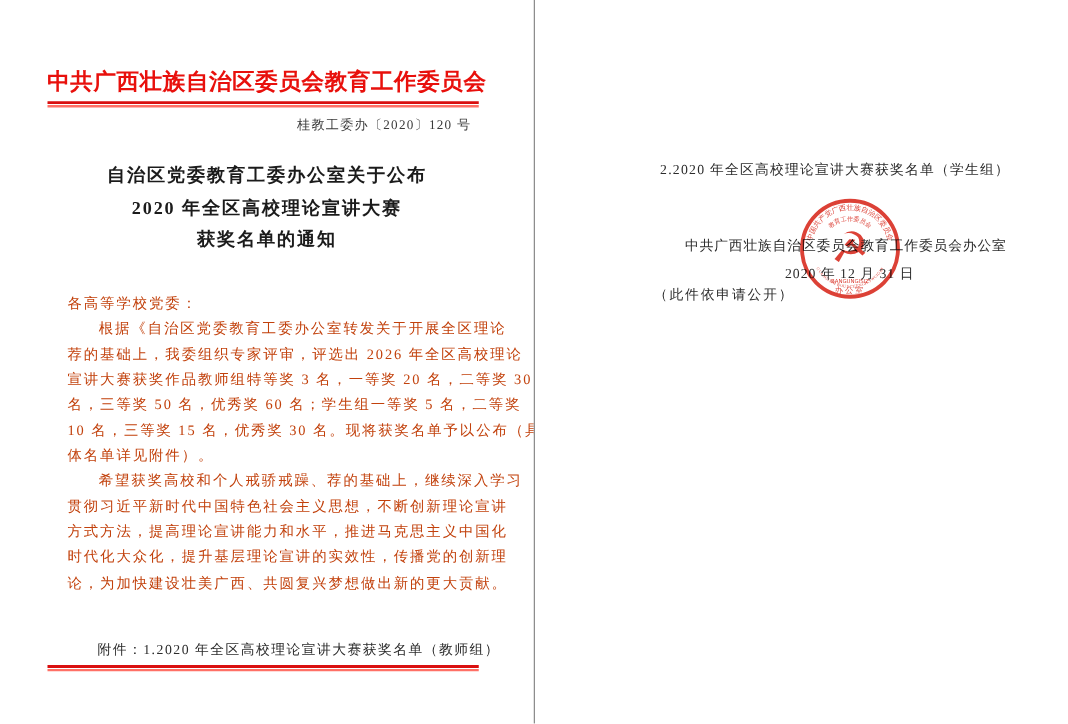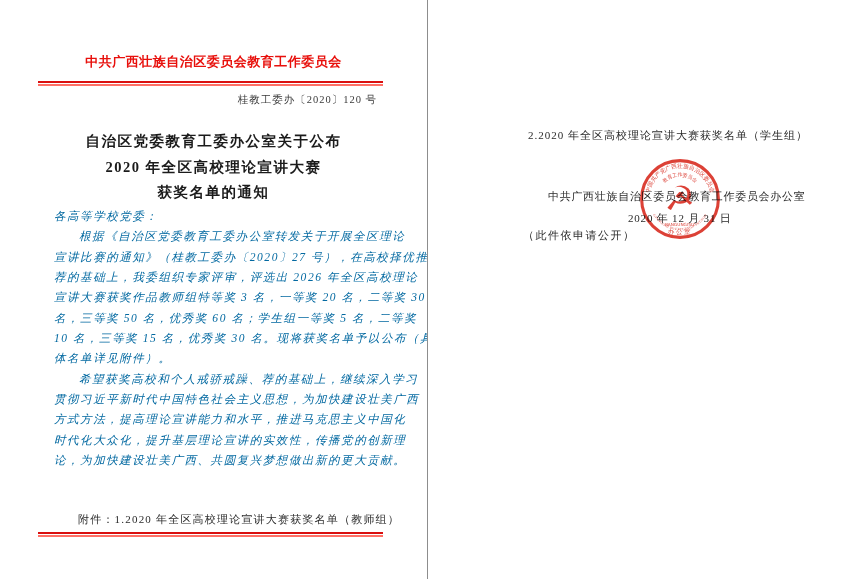--- a/index.html
+++ b/index.html
@@ -8,35 +8,35 @@
     font-family:"Liberation Serif","DejaVu Serif",serif;
   }
   .page{position:absolute;top:0;height:579px;background:#ffffff;}
   .page-left{left:0;width:427px;}
   .page-right{left:427px;width:427px;margin-top:42px;}
   .page-divider{position:absolute;left:427px;top:0;width:1px;height:579px;background:#8d8d8d;z-index:5;}
 
   
   .red-header{
     position:absolute;top:53px;left:0;width:100%;text-align:center;
-    font-size:13px;font-weight:bold;color:#e8100c;letter-spacing:.5px;white-space:nowrap;
+    font-size:18px;font-weight:bold;color:#e8100c;letter-spacing:.5px;white-space:nowrap;
   }
   .red-rule{
     position:absolute;left:38px;width:345px;height:5px;
     background:linear-gradient(to bottom,#d90f0f 0 42%,#ffffff 42% 60%,#ff7066 60% 100%);
   }
   .rule-top{top:81px;}
   .rule-bottom{top:532px;}
   .doc-number{
     position:absolute;top:93px;right:50px;
     font-size:10.5px;color:#3a3a3a;letter-spacing:1px;white-space:nowrap;
   }
   .doc-title{position:absolute;top:129px;left:0;width:100%;text-align:center;color:#1b1b1b;font-weight:bold;}
   .title-line{line-height:25.5px;font-size:14.5px;letter-spacing:1.5px;white-space:nowrap;text-align:center;}
-  .doc-body{position:absolute;top:206px;left:54px;width:368px;color:#0369a1;font-style:italic;}
+  .doc-body{position:absolute;top:233px;left:54px;width:368px;color:#c2410c;}
   .body-line{
     height:20.35px;line-height:20.35px;font-size:11.5px;letter-spacing:1.55px;white-space:nowrap;
   }
   .body-line.indent{padding-left:25px;}
   .attachment-line{
     position:absolute;top:512px;left:78px;
     font-size:11px;letter-spacing:1.2px;color:#2b2b2b;white-space:nowrap;
   }
 
   
@@ -61,28 +61,27 @@
 
     <div class="doc-title">
         <div class="title-line">自治区党委教育工委办公室关于公布</div>
         <div class="title-line">2020 年全区高校理论宣讲大赛</div>
         <div class="title-line">获奖名单的通知</div>
       </div>
 
     <div class="doc-body">
         <div class="body-line">各高等学校党委：</div>
         <div class="body-line indent">根据《自治区党委教育工委办公室转发关于开展全区理论</div>
-        <div class="body-line">宣讲比赛的通知》（桂教工委办〔2020〕27 号），在高校择优推</div>
         <div class="body-line">荐的基础上，我委组织专家评审，评选出 2026 年全区高校理论</div>
         <div class="body-line">宣讲大赛获奖作品教师组特等奖 3 名，一等奖 20 名，二等奖 30</div>
         <div class="body-line">名，三等奖 50 名，优秀奖 60 名；学生组一等奖 5 名，二等奖</div>
         <div class="body-line">10 名，三等奖 15 名，优秀奖 30 名。现将获奖名单予以公布（具</div>
         <div class="body-line">体名单详见附件）。</div>
         <div class="body-line indent">希望获奖高校和个人戒骄戒躁、荐的基础上，继续深入学习</div>
-        <div class="body-line">贯彻习近平新时代中国特色社会主义思想，为加快建设壮美广西</div>
+        <div class="body-line">贯彻习近平新时代中国特色社会主义思想，不断创新理论宣讲</div>
         <div class="body-line">方式方法，提高理论宣讲能力和水平，推进马克思主义中国化</div>
         <div class="body-line">时代化大众化，提升基层理论宣讲的实效性，传播党的创新理</div>
         <div class="body-line">论，为加快建设壮美广西、共圆复兴梦想做出新的更大贡献。</div>
       </div>
 
     <div class="attachment-line">附件：1.2020 年全区高校理论宣讲大赛获奖名单（教师组）</div>
     <div class="red-rule rule-bottom"></div>
   </div>
 
   <div class="page-divider"></div>

